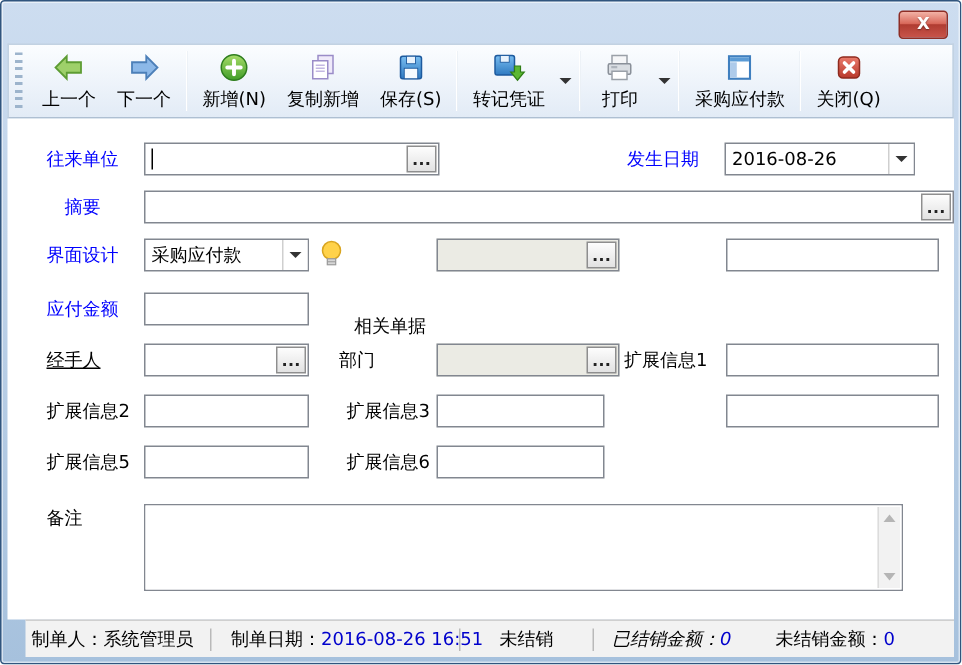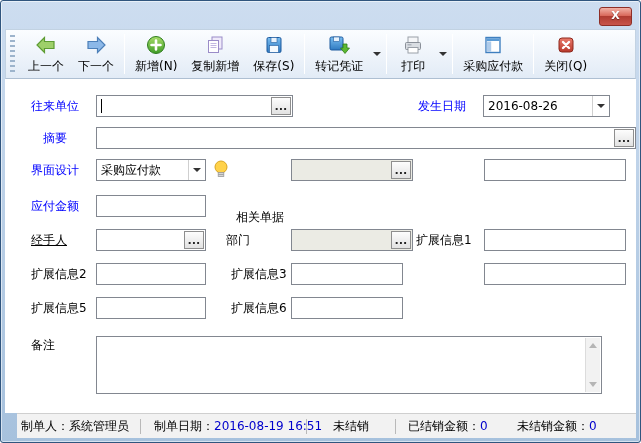--- a/index.html
+++ b/index.html
@@ -315,22 +315,22 @@
         <div class="vs-down">
             <span class="tri-dn"></span>
           </div>
       </div>
     </div>
   </div>
 
   <div class="statusbar">
     <span class="sb-item" style="left:4px;"><span>制单人：</span><span>系统管理员</span></span>
     <span class="sb-sep" style="left:123px;"></span>
-    <span class="sb-item" style="left:137px;"><span>制单日期：</span><span class="sb-val">2016-08-19 16:51</span></span>
+    <span class="sb-item" style="left:137px;"><span>制单日期：</span><span class="sb-val">2016-08-26 16:51</span></span>
     <span class="sb-sep" style="left:289px;"></span>
     <span class="sb-item" style="left:316px;">未结销</span>
     <span class="sb-sep" style="left:378px;"></span>
-    <span class="sb-item" style="left:391px;"><span>已结销金额：</span><span class="sb-val">0</span></span>
+    <span class="sb-item" style="left:391px;font-style:italic;"><span>已结销金额：</span><span class="sb-val">0</span></span>
     <span class="sb-item" style="left:500px;"><span>未结销金额：</span><span class="sb-val">0</span></span>
     <span class="sb-sep" style="left:623px;"></span>
   </div>
 
 </div>
 
 </body></html>

